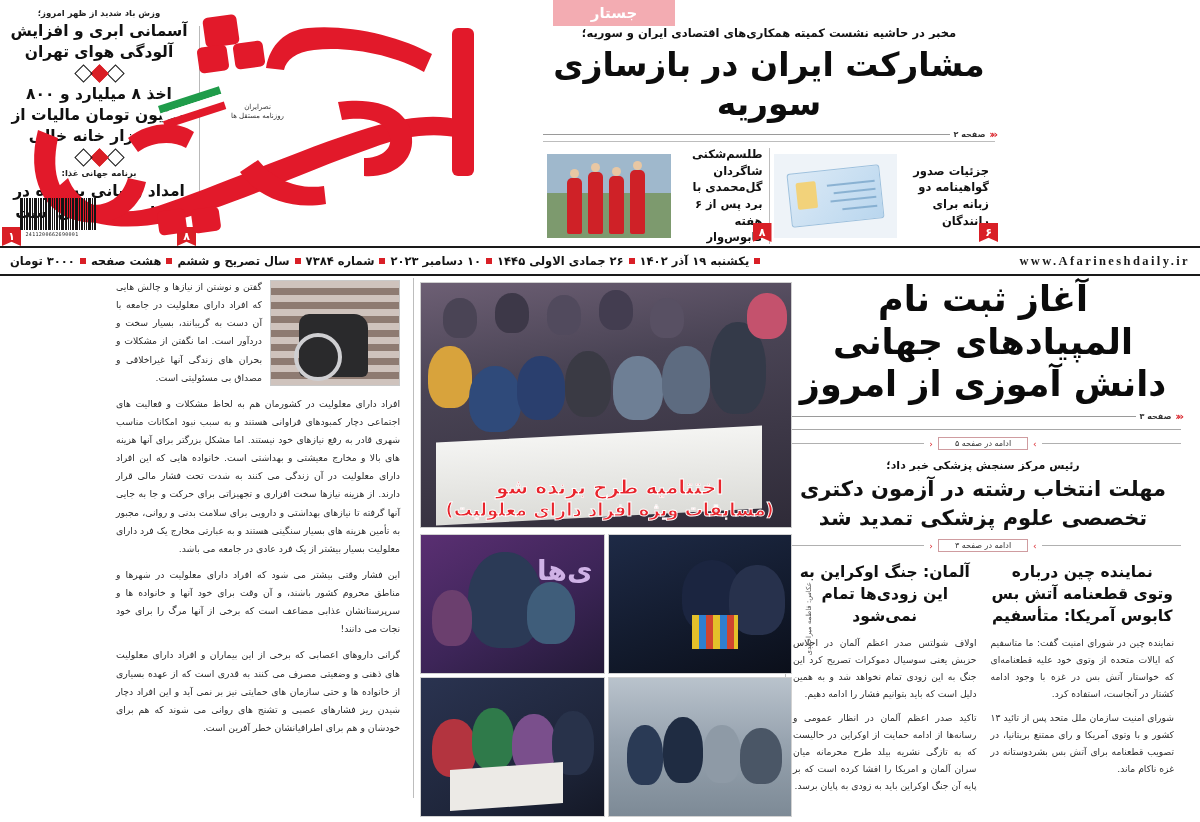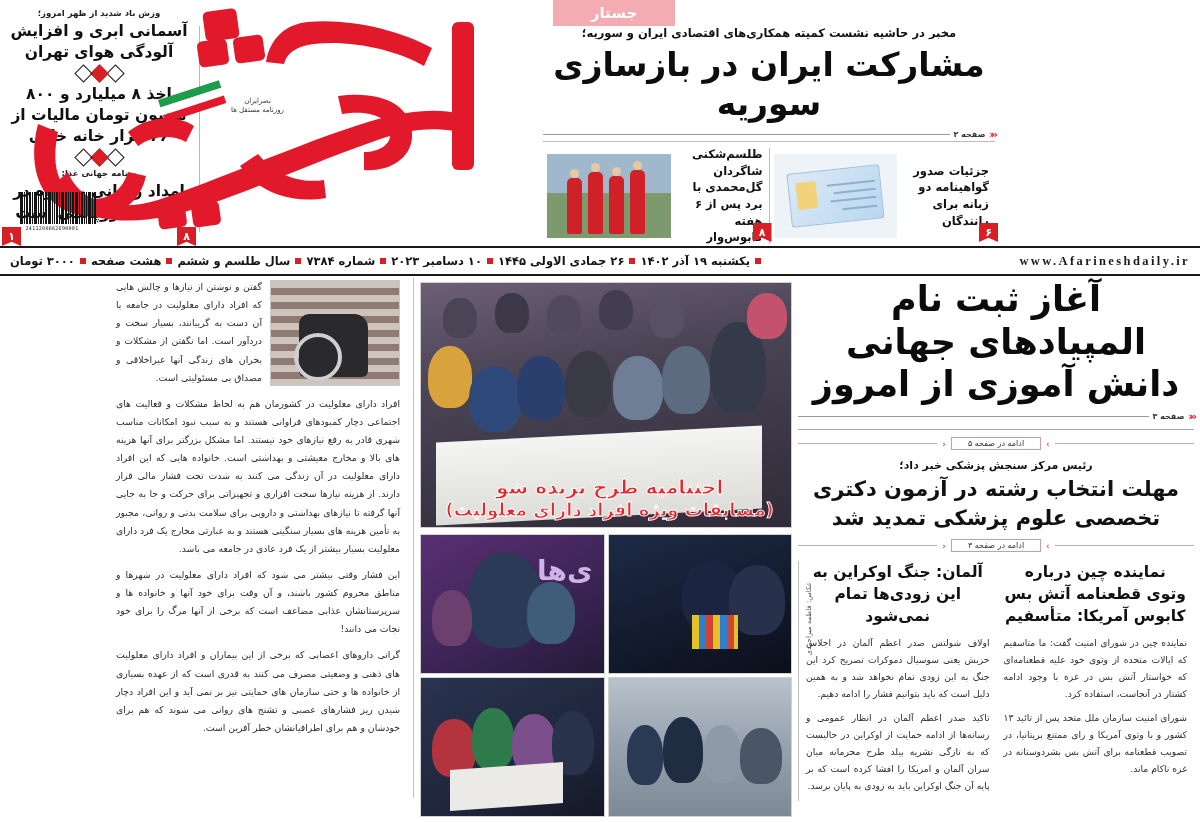--- a/index.html
+++ b/index.html
@@ -57,42 +57,42 @@
   .ph.football{background:linear-gradient(#9fb8cc 0 46%,#7d9a6e 46% 100%);}
   .ph.football .plr{position:absolute;bottom:4px;width:15px;height:56px;background:#cf2127;border-radius:5px 5px 2px 2px;}
   .ph.football .plr::after{content:"";position:absolute;top:-9px;left:3px;width:9px;height:9px;border-radius:50%;background:#e8c7a3;}
   .ph.license{background:#eef3f8;display:flex;align-items:center;justify-content:center;}
   .ph.license .card{width:74%;height:62%;background:linear-gradient(135deg,#dceaf6,#b9d6ee);border:1px solid #9dc0dd;
                     transform:rotate(-6deg);position:relative;border-radius:3px;}
   .ph.license .card .ph2{position:absolute;left:8%;top:18%;width:22%;height:52%;background:#f2d27a;border-radius:2px;}
   .ph.license .card .ln2{position:absolute;right:6%;height:2px;background:#6f9ec4;opacity:.7;}
 
   
-  .masthead{position:absolute;right:690px;left:0;top:2px;width:510px;height:240px;text-decoration:underline;}
+  .masthead{position:absolute;right:690px;left:0;top:8px;width:510px;height:240px;text-decoration:underline;}
   .mh-svg{position:absolute;left:8px;top:2px;}
   .flag-mark{position:absolute;right:205px;top:95px;width:95px;height:52px;}
   .barcode{position:absolute;left:8px;bottom:6px;width:88px;height:44px;}
   .barcode .bars{display:flex;gap:1px;height:32px;align-items:flex-end;}
   .barcode .bars i{display:block;background:#141414;height:100%;}
   .barcode .num{font-family:"DejaVu Sans Mono","Liberation Mono",monospace;font-size:5px;letter-spacing:.3px;color:#222;margin-top:1px;direction:ltr;text-align:center;}
 
   
   .datestrip{position:absolute;left:0;top:246px;width:1200px;height:30px;
              border-top:2px solid #1a1a1a;border-bottom:2px solid #1a1a1a;
              display:flex;align-items:center;justify-content:space-between;padding:0 10px;box-sizing:border-box;}
   .site{direction:ltr;font-size:12.5px;font-weight:bold;letter-spacing:2.4px;color:#1a1a1a;
         font-family:"Liberation Serif","DejaVu Serif",serif;}
   .dateline{display:flex;align-items:center;gap:5px;font-size:11.5px;font-weight:bold;color:#141414;}
   .sq{width:6px;height:6px;background:#d91f26;display:inline-block;}
 
   
   .main{position:absolute;left:0;top:278px;width:1200px;height:544px;}
 
   
-  .col-right{position:absolute;right:6px;top:0;width:396px;height:544px;}
+  .col-right{position:absolute;right:19px;top:0;width:396px;height:544px;}
   .mn-head{font-size:35px;font-weight:bold;line-height:1.22;text-align:center;letter-spacing:-1.3px;color:#0b0b0b;}
   .thin-rule{height:1px;background:#a8a8a8;margin:6px 0;}
   .sec-kicker{text-align:center;font-size:11px;font-weight:bold;margin-bottom:3px;}
   .sec-head{text-align:center;font-size:21px;font-weight:bold;line-height:1.36;letter-spacing:-.6px;}
   .cont-center{display:flex;align-items:center;gap:5px;margin:7px 0 9px;}
   .cont-center .ln{flex:1;height:1px;background:#b0b0b0;}
   .cont-center .chip{border:1px solid #cf9ca0;padding:1px 16px;font-size:8px;color:#333;white-space:nowrap;background:#fff;}
   .cont-center .dot{color:#d91f26;font-size:9px;}
 
   .two-col{display:flex;gap:0;margin-top:4px;}
@@ -292,21 +292,21 @@
     <div class="dateline">
       <span class="sq"></span>
       <span>یکشنبه ۱۹ آذر ۱۴۰۲</span>
       <span class="sq"></span>
       <span>۲۶ جمادی الاولی ۱۴۴۵</span>
       <span class="sq"></span>
       <span>۱۰ دسامبر ۲۰۲۳</span>
       <span class="sq"></span>
       <span>شماره ۷۳۸۴</span>
       <span class="sq"></span>
-      <span>سال طلسم و ششم</span>
+      <span>سال تصریح و ششم</span>
       <span class="sq"></span>
       <span>هشت صفحه</span>
       <span class="sq"></span>
       <span>۳۰۰۰ تومان</span>
     </div>
   </div>
 
   <div class="main">
 
     <div class="col-right">

